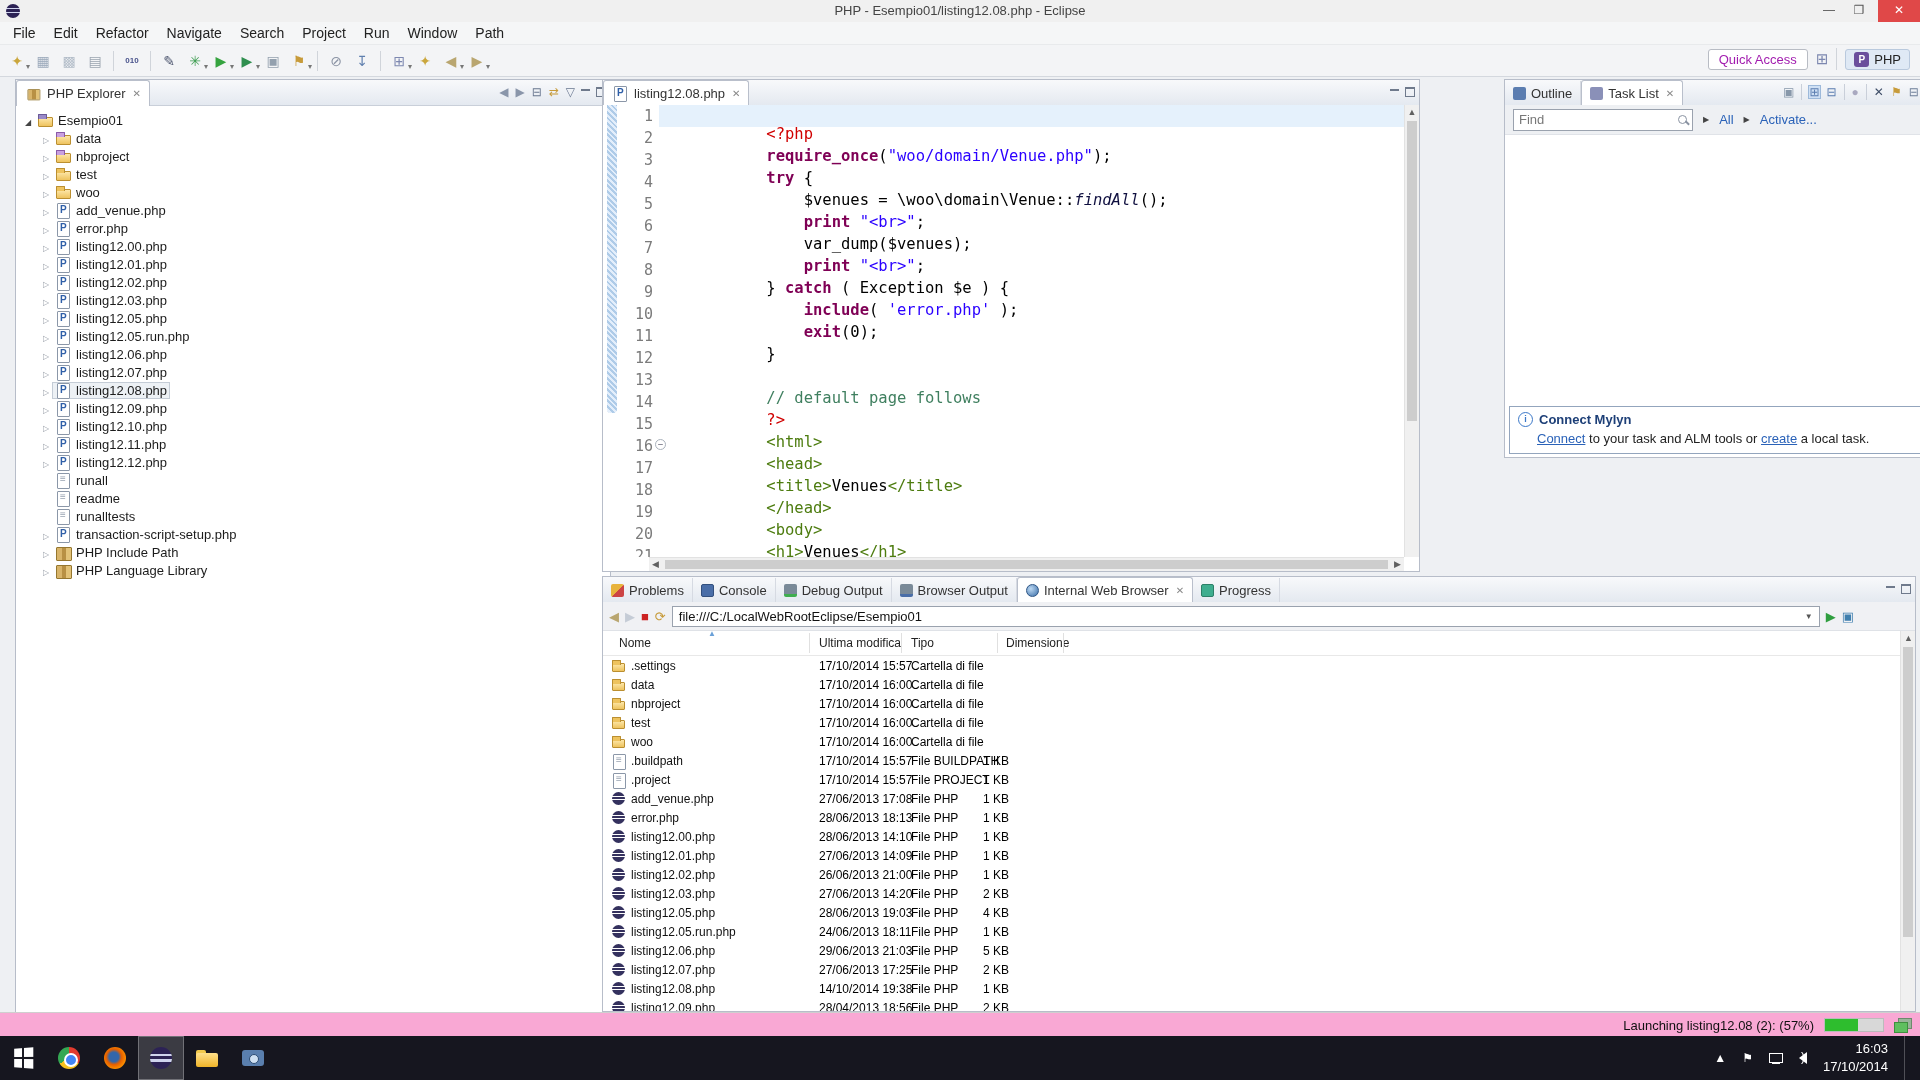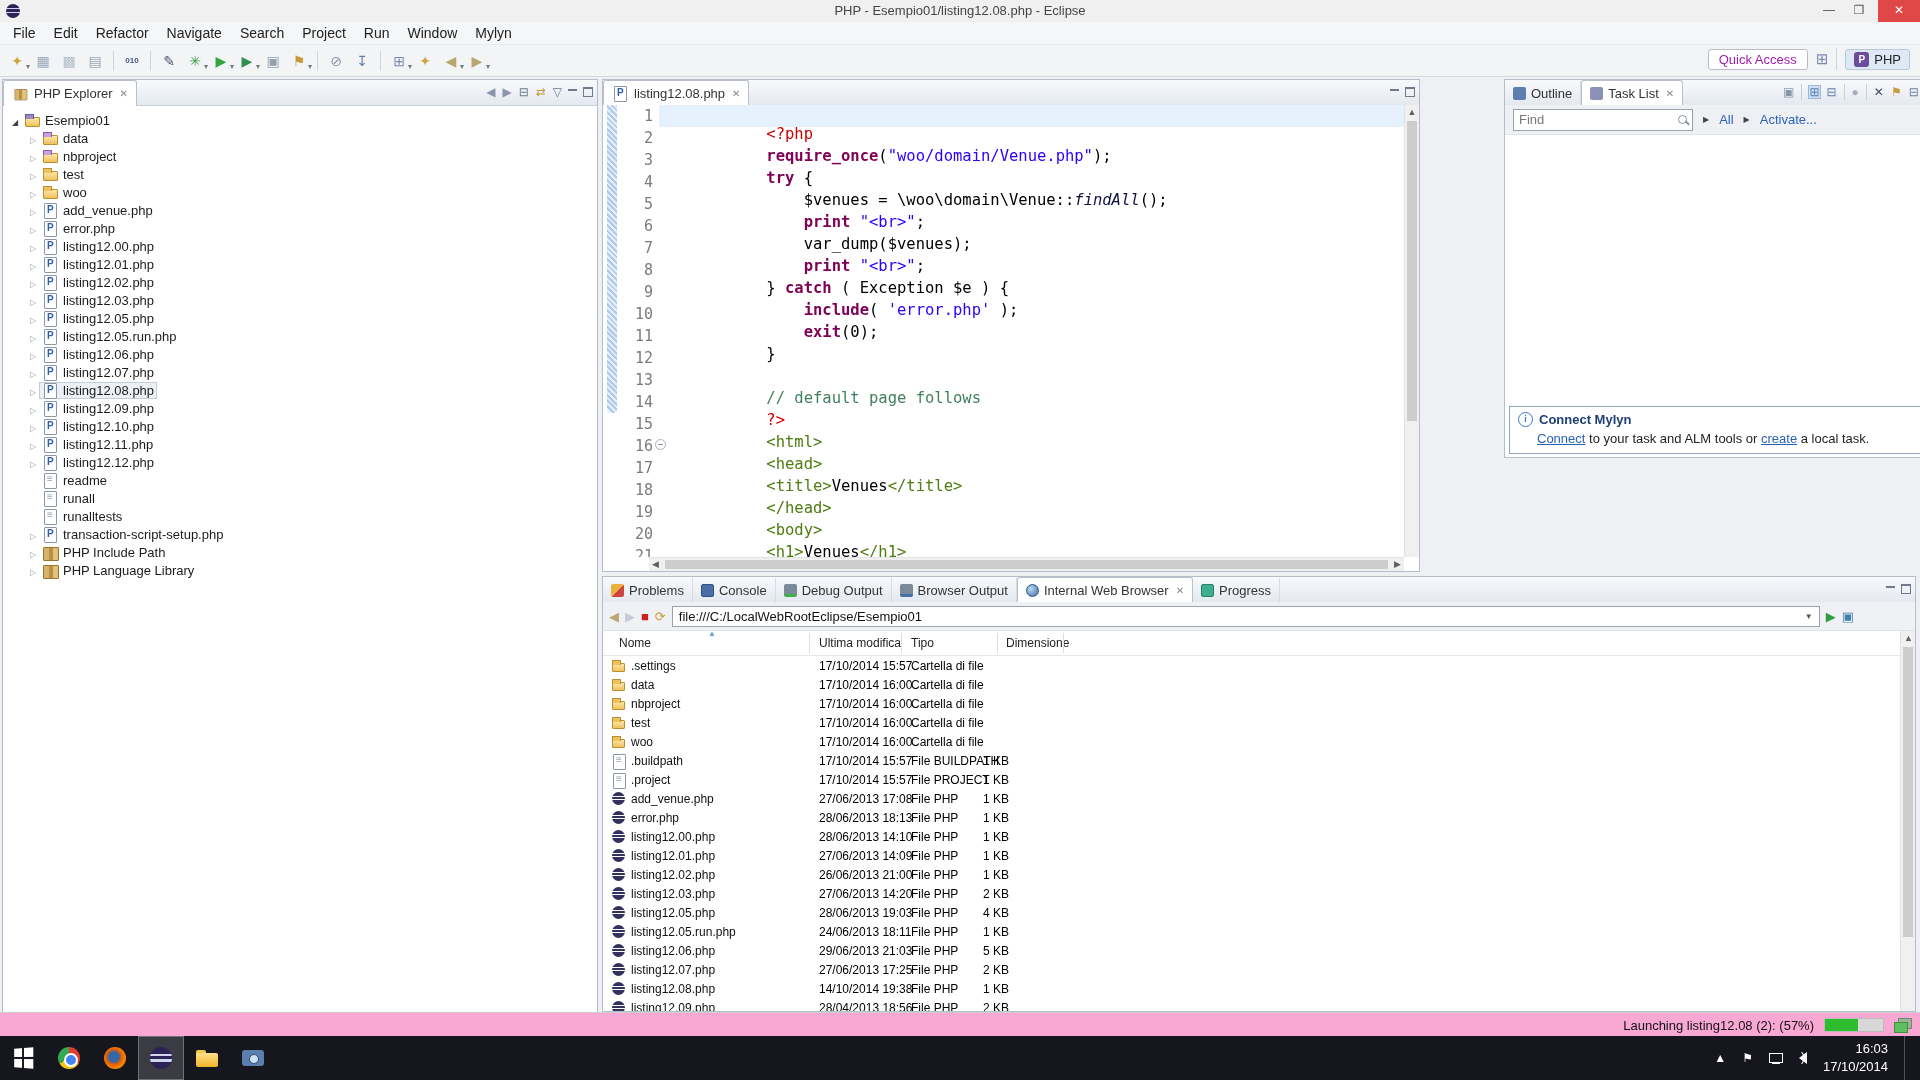--- a/index.html
+++ b/index.html
@@ -33,21 +33,21 @@
   .tabstrip{height:25px;background:linear-gradient(#f8f9fb,#e4e9f0);border-bottom:1px solid #c9cfd9;display:flex;align-items:flex-end;position:relative}
   .tab{display:flex;align-items:center;gap:5px;height:24px;padding:0 8px;font-size:13px;color:#333;border-right:1px solid #d6dae2}
   .tab.active{background:#fff;border:1px solid #b9bfcb;border-bottom:none;border-radius:3px 3px 0 0;height:25px;margin-bottom:-1px}
   .tclose{color:#888;font-size:10px;margin-left:2px}
   .strip-icons{position:absolute;right:4px;top:0;height:24px;display:flex;align-items:center;gap:6px}
   .si{font-size:12px;color:#77839a;line-height:1}
   .mini,.maxi{display:inline-block}
   .mini{width:9px;height:3px;border-top:2px solid #6f7a8c;margin-bottom:1px}
   .maxi{width:8px;height:7px;border:1px solid #6f7a8c;border-top:2px solid #6f7a8c}
   
-  #explorer{left:2px;top:79px;width:596px;height:954px}
+  #explorer{left:15px;top:79px;width:596px;height:954px}
   #tree{position:absolute;left:0;top:29px;right:0;bottom:0;overflow:hidden;padding-top:2px}
   .trow{height:18px;display:flex;align-items:center;font-size:13px;color:#1c1c1c}
   .trow[data-depth="0"]{padding-left:6px}
   .trow[data-depth="1"]{padding-left:24px}
   .arrow{width:12px;display:inline-block;text-align:center}
   .trow[data-arrow="collapsed"] .arrow::before{content:"▷";font-size:8px;color:#9aa0aa}
   .trow[data-arrow="expanded"] .arrow::before{content:"◢";font-size:8px;color:#444}
   .tin{display:flex;align-items:center;gap:4px;padding:0 3px;height:17px;box-sizing:border-box}
   .trow[data-sel="true"] .tin{background:#edf1f5;outline:1px solid #c4ccd6;outline-offset:-1px}
   .ticon{width:17px;height:15px;position:relative;flex:0 0 17px}
@@ -182,21 +182,21 @@
 <div id="menubar">
 
 <span class="menu-item">File</span>
     <span class="menu-item">Edit</span>
     <span class="menu-item">Refactor</span>
     <span class="menu-item">Navigate</span>
     <span class="menu-item">Search</span>
     <span class="menu-item">Project</span>
     <span class="menu-item">Run</span>
     <span class="menu-item">Window</span>
-    <span class="menu-item">Mylyn</span>
+    <span class="menu-item">Path</span>
   </div>
 
 <div id="toolbar">
 
 <span class="tbi" data-dd="true">
       <span class="g" style="color: rgb(202, 166, 60);">✦</span>
     </span>
     <span class="tbi">
       <span class="g" style="color: rgb(154, 168, 186);">▦</span>
     </span>
@@ -427,28 +427,28 @@
         <span class="arrow"></span>
         <span class="tin">
           <span class="ticon" data-icon="php"></span>
           <span>listing12.12.php</span>
         </span>
       </div>
       <div class="trow" data-depth="1" data-arrow="none">
         <span class="arrow"></span>
         <span class="tin">
           <span class="ticon" data-icon="file"></span>
+          <span>runall</span>
+        </span>
+      </div>
+      <div class="trow" data-depth="1" data-arrow="none">
+        <span class="arrow"></span>
+        <span class="tin">
+          <span class="ticon" data-icon="file"></span>
           <span>readme</span>
-        </span>
-      </div>
-      <div class="trow" data-depth="1" data-arrow="none">
-        <span class="arrow"></span>
-        <span class="tin">
-          <span class="ticon" data-icon="file"></span>
-          <span>runall</span>
         </span>
       </div>
       <div class="trow" data-depth="1" data-arrow="none">
         <span class="arrow"></span>
         <span class="tin">
           <span class="ticon" data-icon="file"></span>
           <span>runalltests</span>
         </span>
       </div>
       <div class="trow" data-depth="1" data-arrow="collapsed">

